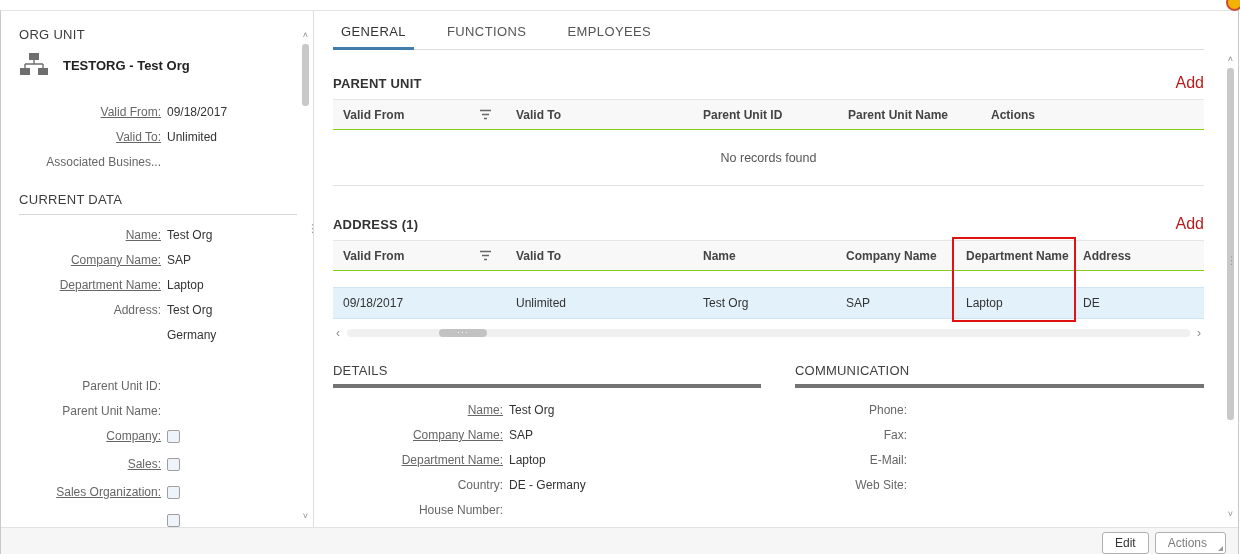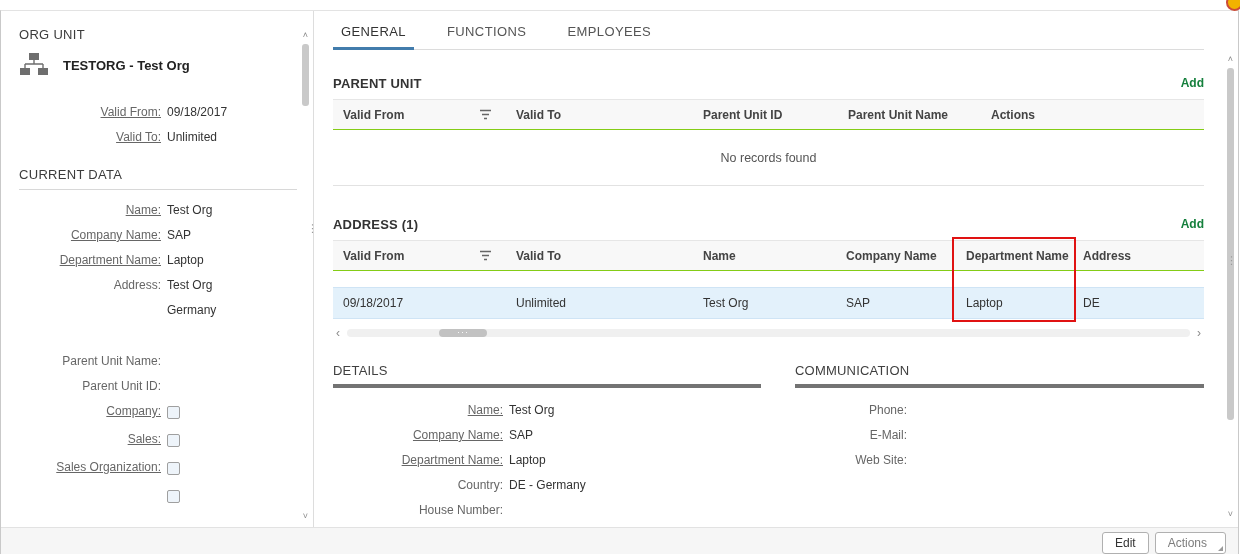--- a/index.html
+++ b/index.html
@@ -10,21 +10,21 @@
   .badge{position:absolute;top:-6px;right:-3px;width:17px;height:17px;border-radius:50%;background:#f2b200;border:2px solid #cc4b37;z-index:30}
 
   .main-row{flex:1;display:flex;min-height:0;position:relative}
 
   
   .sidebar{width:313px;border-right:1px solid #ddd;padding:16px 6px 0 18px;position:relative;overflow:hidden;flex-shrink:0}
   .sb-title{font-size:13px;color:#3c3c3c;letter-spacing:.3px;margin-bottom:10px}
   .org-row{display:flex;align-items:center;margin:6px 0 26px}
   .org-icon{margin-right:14px;display:inline-flex;flex-shrink:0}
   .org-name{font-weight:bold;font-size:13px;color:#222}
-  .frow{display:flex;align-items:flex-end;margin-bottom:9px;min-height:16px;line-height:16px}
+  .frow{display:flex;align-items:center;margin-bottom:9px;min-height:16px;line-height:16px}
   .frow .lbl{width:142px;text-align:right;color:#666;flex-shrink:0;white-space:nowrap;overflow:hidden;text-overflow:ellipsis}
   .frow .val{margin-left:6px;color:#333;white-space:nowrap}
   .u{text-decoration:underline}
   .sb-sec{font-size:13px;color:#3c3c3c;letter-spacing:.3px;border-bottom:1px solid #d8d8d8;padding-bottom:7px;margin:22px 10px 12px 0}
   .cbrow{margin-bottom:12px}
   .cb{width:13px;height:13px;border:1px solid #9f9f9f;background:#eef4fa;margin-left:6px;display:inline-block;border-radius:2px;flex-shrink:0}
   .gap26{height:26px}
 
   
   .vscroll{position:absolute;width:11px;z-index:20}
@@ -41,21 +41,21 @@
 
   
   .main{flex:1;position:relative;display:flex;flex-direction:column;min-width:0}
   .tabbar{display:flex;margin:0 34px 0 19px;border-bottom:1px solid #dcdcdc;height:39px;align-items:flex-end;flex-shrink:0}
   .tab{padding:0 8px 11px;margin-right:25px;font-size:13px;color:#555;letter-spacing:.4px;cursor:pointer;margin-bottom:-1px}
   .tab.active{border-bottom:3px solid #427cac;padding-bottom:8px;color:#333}
   .content{padding:25px 34px 0 19px;flex:1;overflow:hidden;position:relative}
 
   .sec-head{display:flex;justify-content:space-between;align-items:center;margin-bottom:8px;height:16px}
   .sec-title{font-weight:bold;font-size:13px;color:#333;letter-spacing:.2px}
-  .add-link{color:#15803d;font-weight:bold;font-size:12px;cursor:pointer;text-decoration:none}
+  .add-link{color:#b91c1c;font-weight:normal;font-size:16px;cursor:pointer;text-decoration:none}
 
   .thead{display:flex;background:#f8f8f8;border-top:1px solid #e6e6e6;border-bottom:1px solid #84cc16;height:31px;align-items:center}
   .th{font-weight:bold;color:#444;padding-left:10px;display:flex;align-items:center;white-space:nowrap;overflow:hidden}
   .c1{width:173px;justify-content:space-between;padding-right:14px}
   .c2{width:187px}.c3{width:145px}.c4{width:143px}.c5{flex:1}
   .a1{width:173px;justify-content:space-between;padding-right:14px}
   .a2{width:187px}.a3{width:143px}.a4{width:120px}.a5{width:117px}.a6{flex:1}
   .sort-ic{flex-shrink:0}
   .empty{height:56px;display:flex;align-items:center;justify-content:center;color:#555;border-bottom:1px solid #e2e2e2;font-size:12.5px}
   .parent-sec{margin-bottom:30px}
@@ -108,20 +108,24 @@
       </div>
 
       <div class="frow">
         <span class="lbl u">Valid From:</span>
         <span class="val">09/18/2017</span>
       </div>
       <div class="frow">
         <span class="lbl u">Valid To:</span>
         <span class="val">Unlimited</span>
       </div>
+      <div class="frow">
+        <span class="lbl">Associated Busines...</span>
+        <span class="val"></span>
+      </div>
 
       <div class="sb-sec">CURRENT DATA</div>
 
       <div class="frow">
         <span class="lbl u">Name:</span>
         <span class="val">Test Org</span>
       </div>
       <div class="frow">
         <span class="lbl u">Company Name:</span>
         <span class="val">SAP</span>
@@ -135,25 +139,25 @@
         <span class="val">Test Org</span>
       </div>
       <div class="frow">
         <span class="lbl"></span>
         <span class="val">Germany</span>
       </div>
 
       <div class="gap26"></div>
 
       <div class="frow">
+        <span class="lbl">Parent Unit ID:</span>
+        <span class="val"></span>
+      </div>
+      <div class="frow">
         <span class="lbl">Parent Unit Name:</span>
-        <span class="val"></span>
-      </div>
-      <div class="frow">
-        <span class="lbl">Parent Unit ID:</span>
         <span class="val"></span>
       </div>
 
       <div class="frow cbrow">
         <span class="lbl u">Company:</span>
         <span class="cb"></span>
       </div>
       <div class="frow cbrow">
         <span class="lbl u">Sales:</span>
         <span class="cb"></span>
@@ -280,20 +284,24 @@
             </div>
           </div>
 
           <div class="col-comm">
             <div class="col-title">COMMUNICATION</div>
             <div class="frow">
               <span class="lbl">Phone:</span>
               <span class="val"></span>
             </div>
             <div class="frow">
+              <span class="lbl">Fax:</span>
+              <span class="val"></span>
+            </div>
+            <div class="frow">
               <span class="lbl">E-Mail:</span>
               <span class="val"></span>
             </div>
             <div class="frow">
               <span class="lbl">Web Site:</span>
               <span class="val"></span>
             </div>
           </div>
         </div>
 

